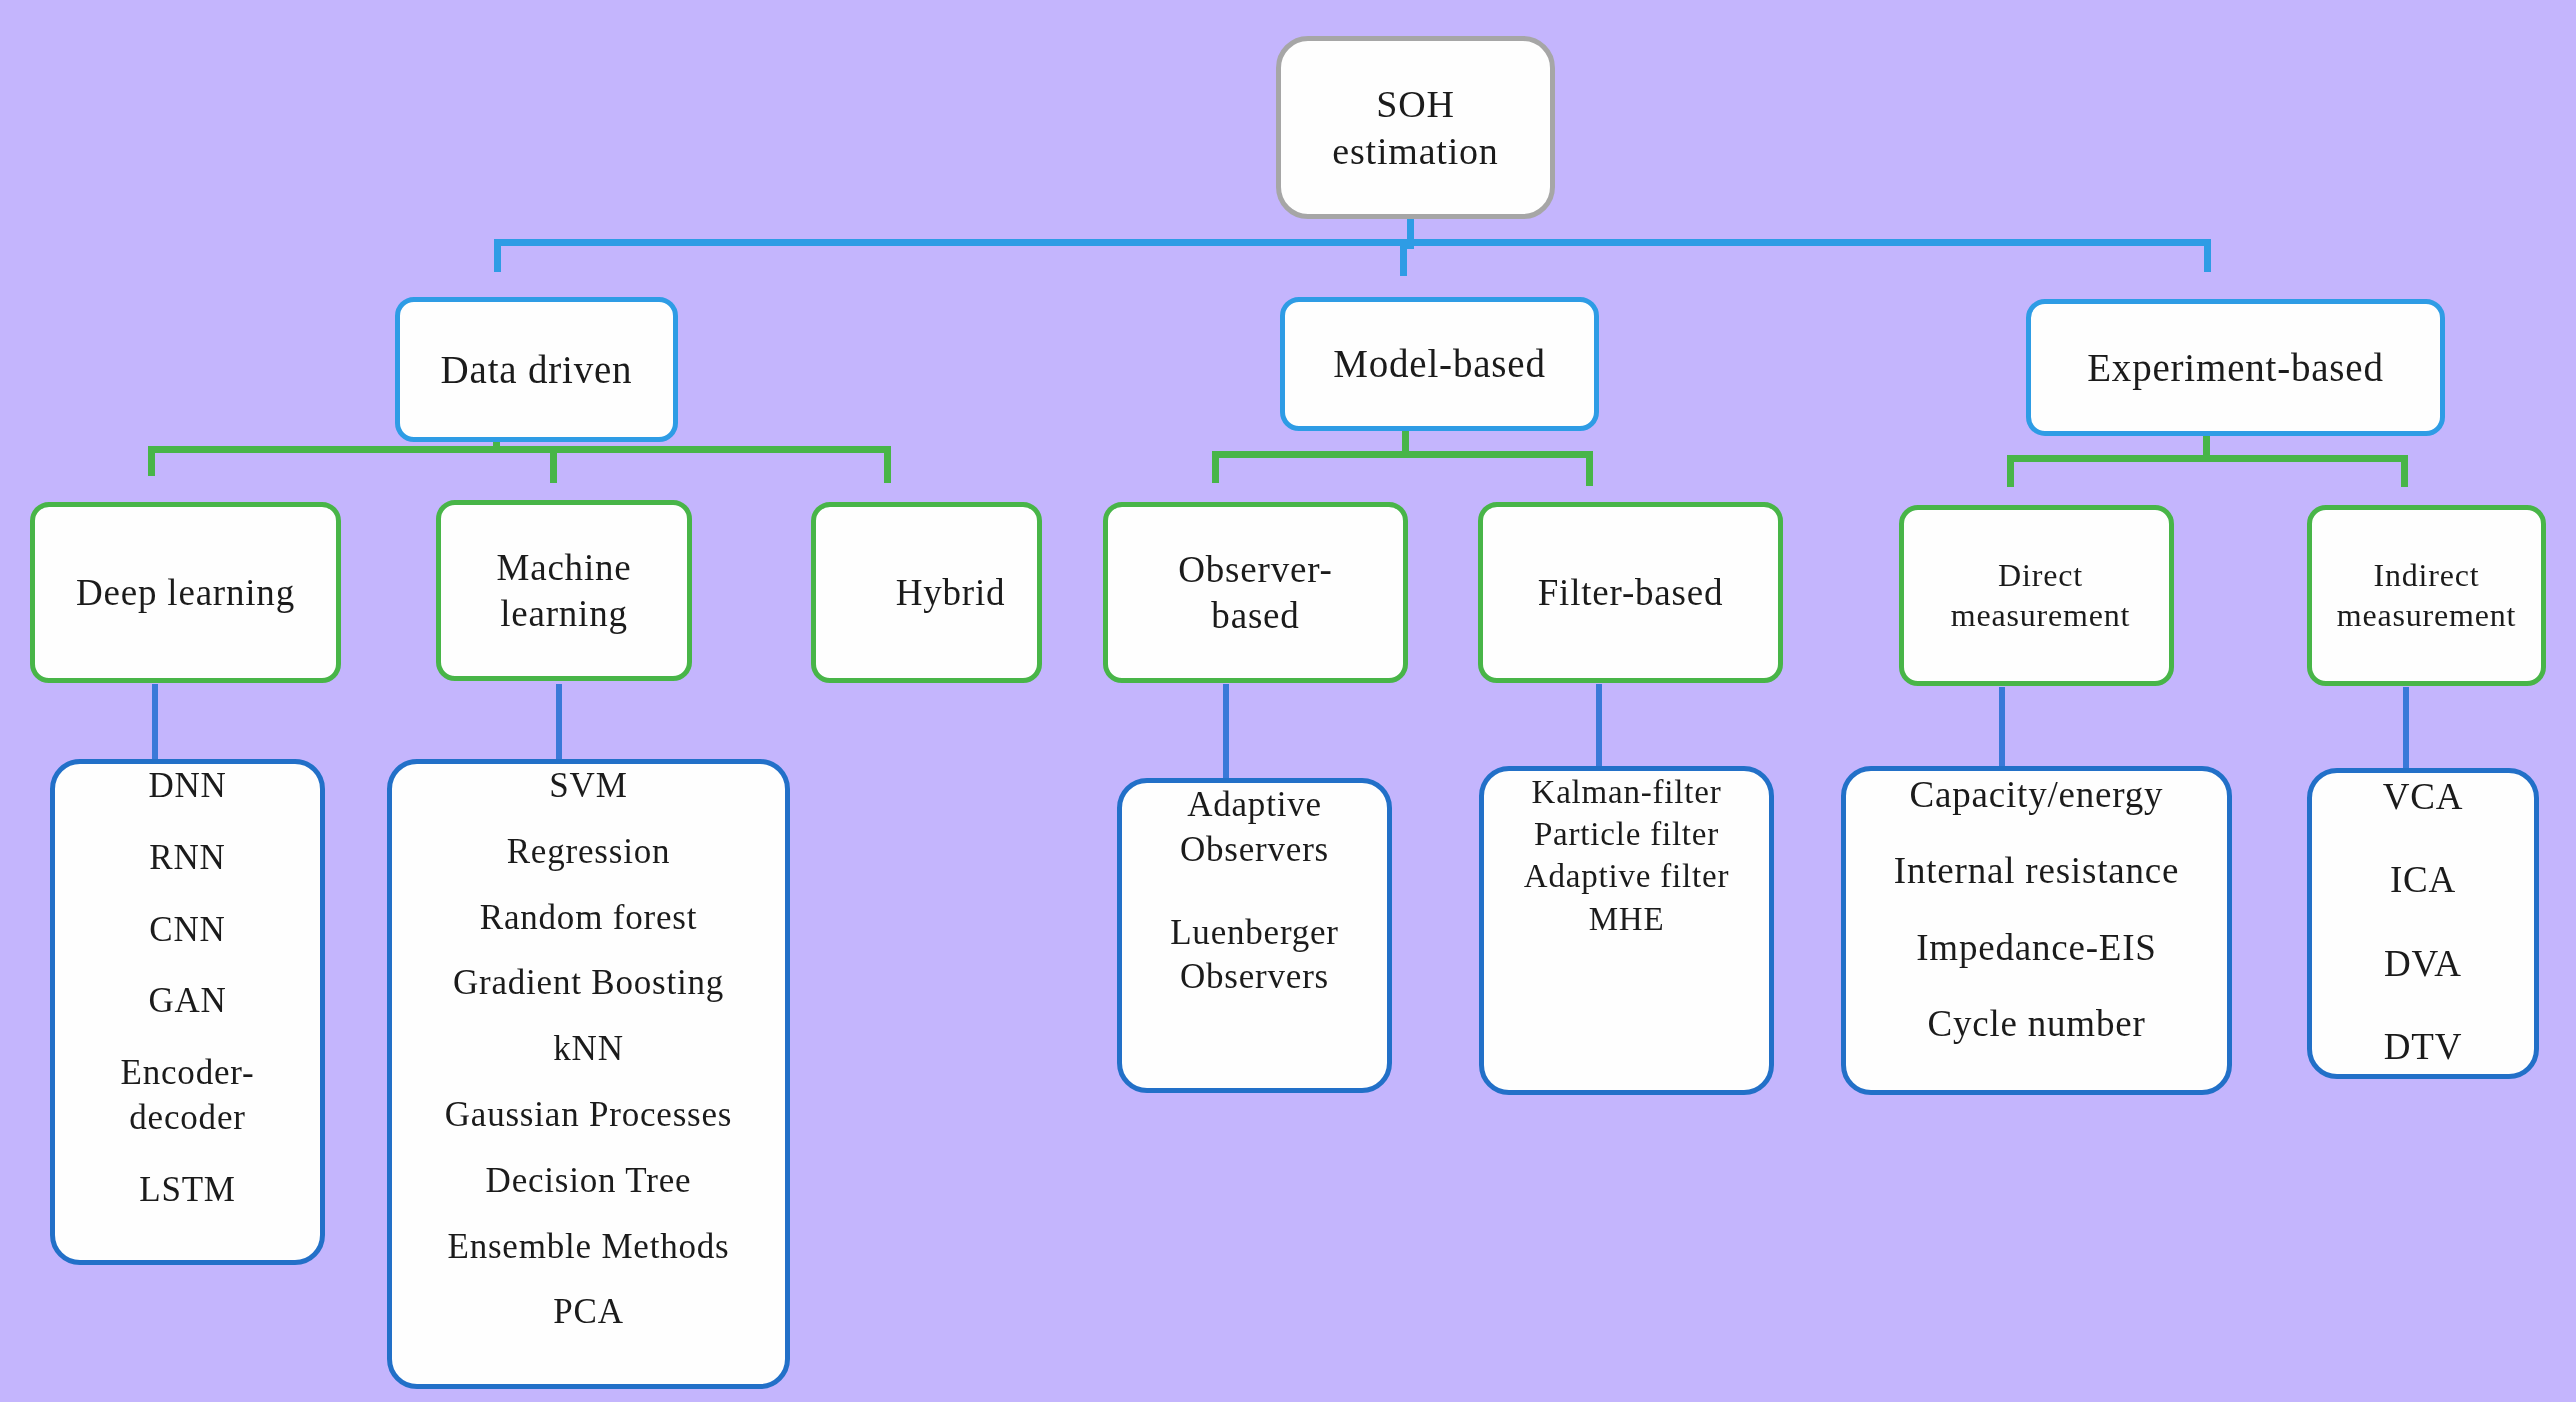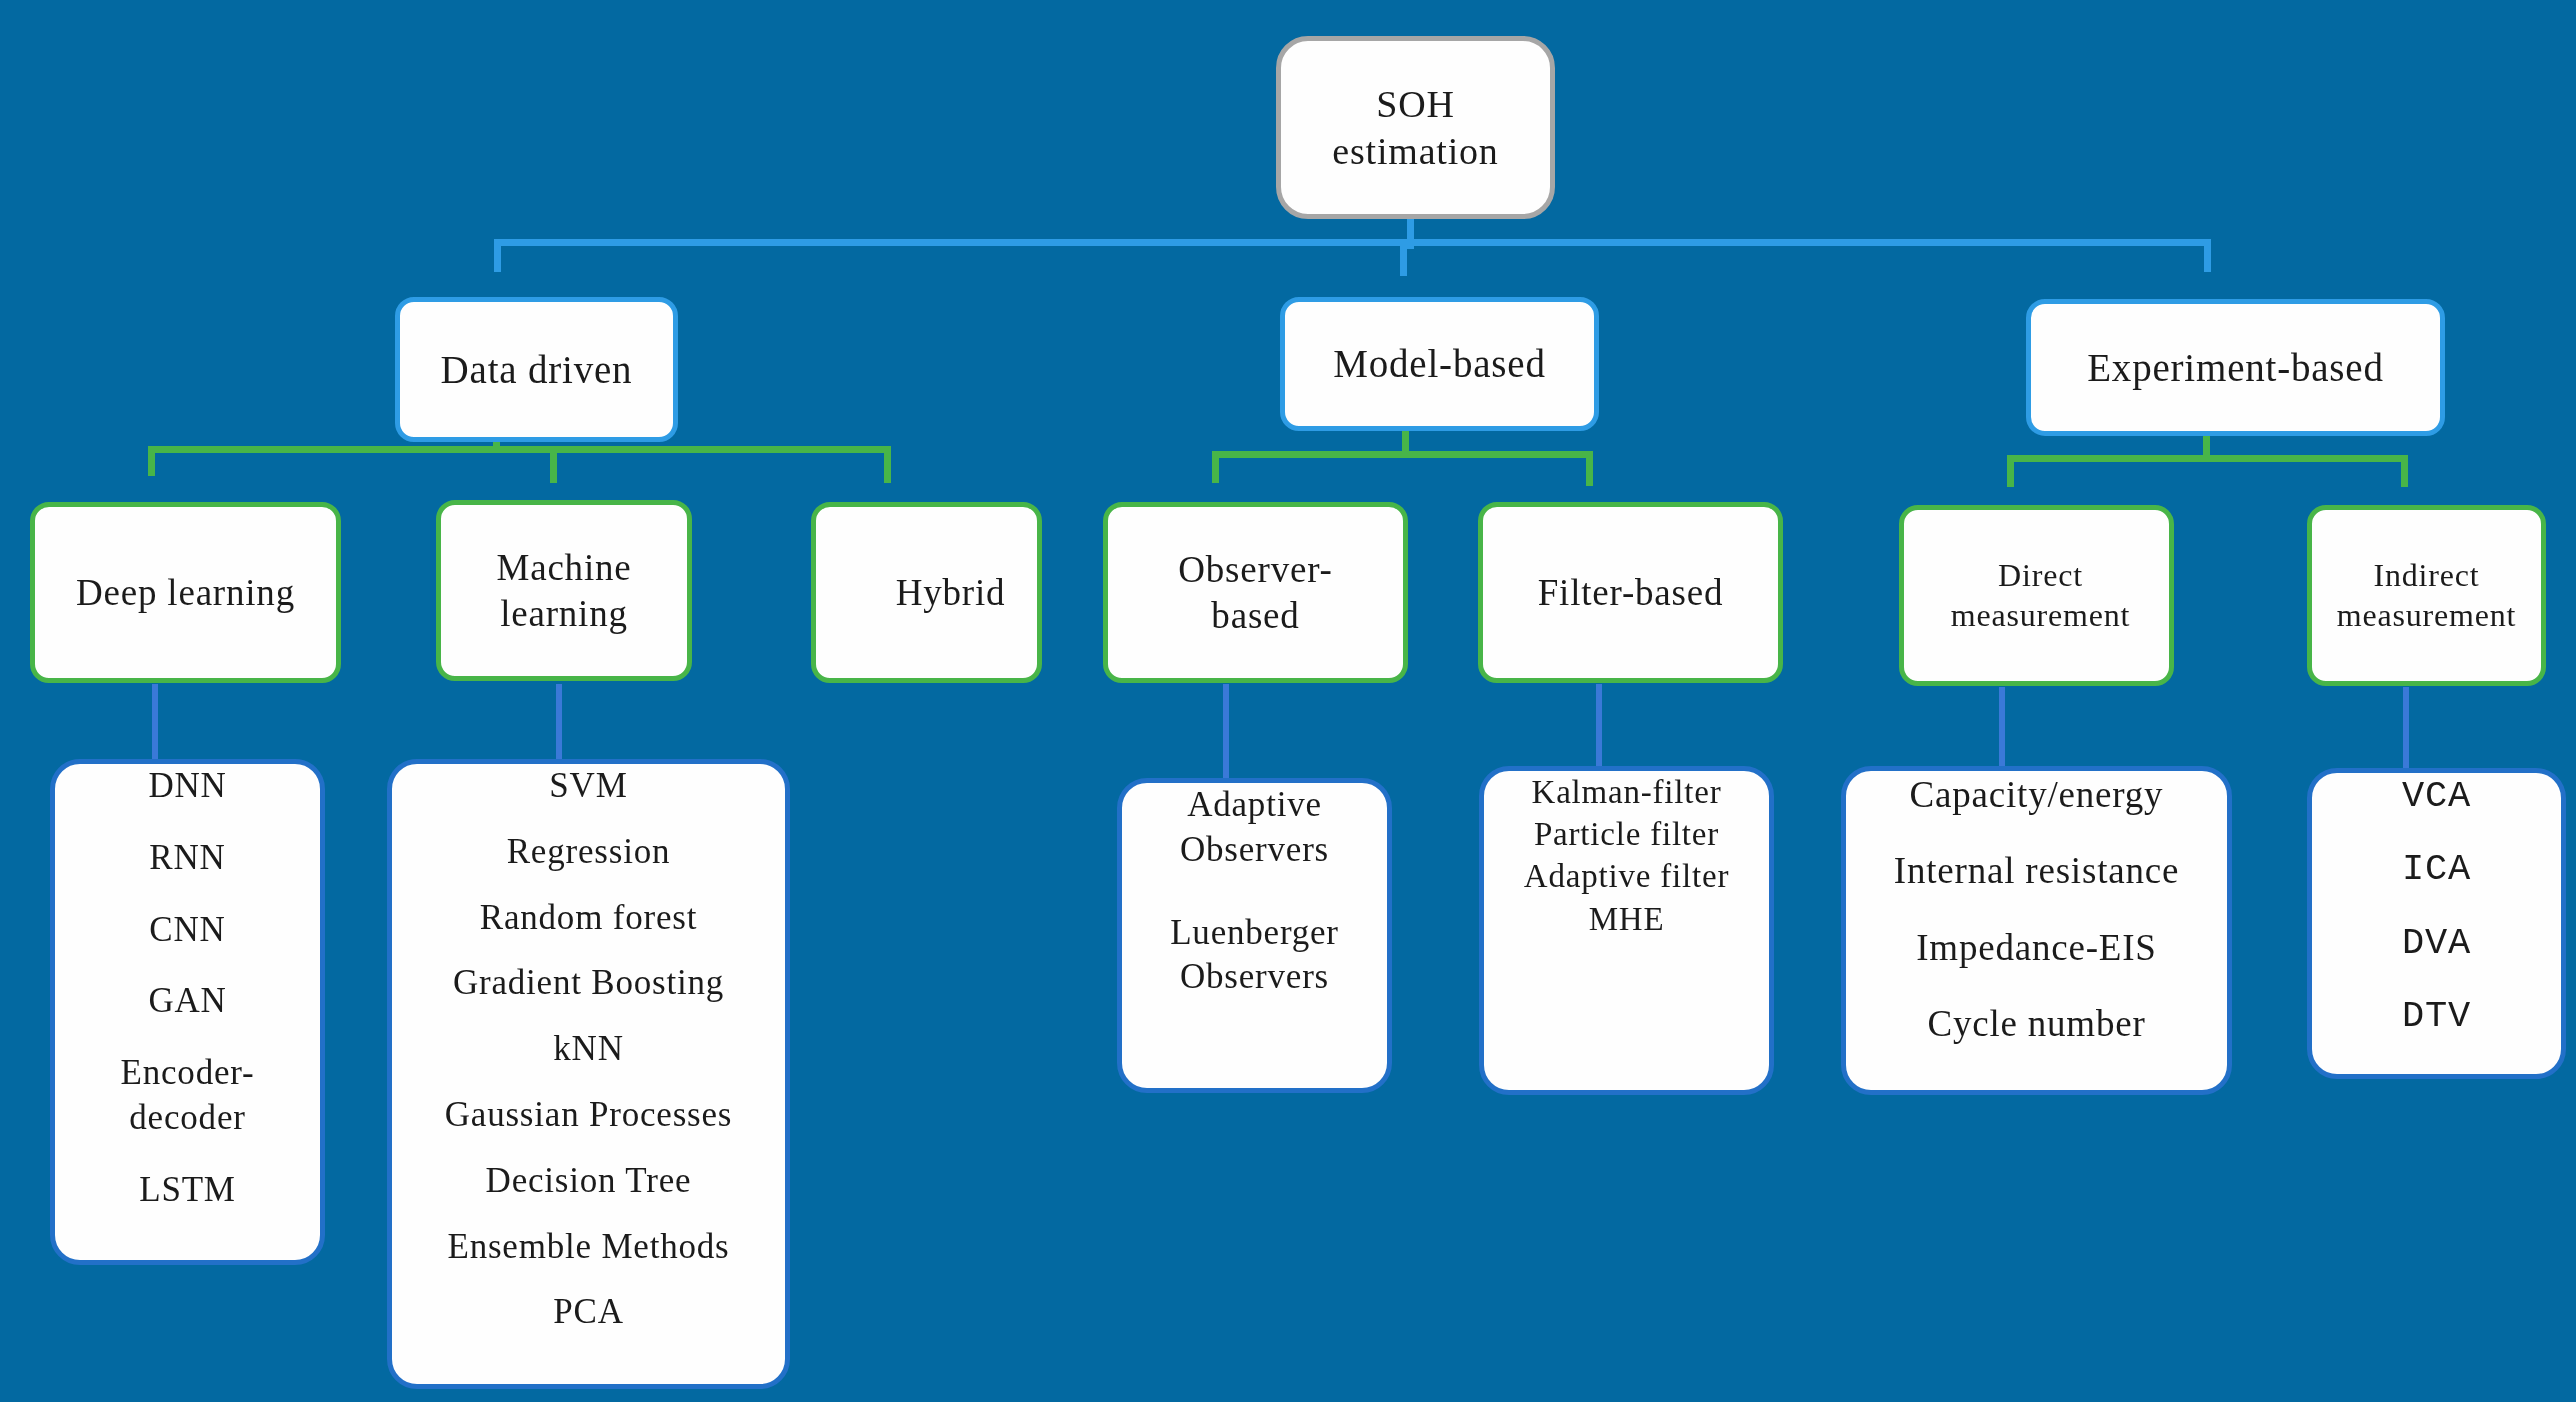--- a/index.html
+++ b/index.html
@@ -1,20 +1,20 @@
 <!DOCTYPE html>
 <html style="font-size:12.8px"><head>
 <meta charset="utf-8">
 <style>
   html, body { margin: 0; padding: 0; background: #ffffff; }
   .canvas {
     position: relative;
     width: 2576px;
     height: 1403px;
-    background: #0369a1;
+    background: #c4b5fd;
     font-family: "Liberation Serif", "DejaVu Serif", serif;
     color: #1b1b1b;
     overflow: hidden;
   }
   .node {
     position: absolute;
     background: #fefefe;
     display: flex;
     align-items: center;
     justify-content: center;
@@ -136,21 +136,21 @@
     <div class="leaf-item">MHE</div>
   </div>
 
   <div class="leaf-node" style="left:1841px; top:766px; width:391px; height:329px; gap:29px; font-size:37px;">
     <div class="leaf-item">Capacity/energy</div>
     <div class="leaf-item">Internal resistance</div>
     <div class="leaf-item">Impedance-EIS</div>
     <div class="leaf-item">Cycle number</div>
   </div>
 
-  <div class="leaf-node" style="left:2307px; top:768px; width:259px; height:311px; gap:26px; font-size:37px;font-family:Liberation Mono, monospace;">
+  <div class="leaf-node" style="left:2307px; top:768px; width:232px; height:311px; gap:36px; font-size:37px;">
     <div class="leaf-item">VCA</div>
     <div class="leaf-item">ICA</div>
     <div class="leaf-item">DVA</div>
     <div class="leaf-item">DTV</div>
   </div>
 
 </div>
 
 
 </body></html>

